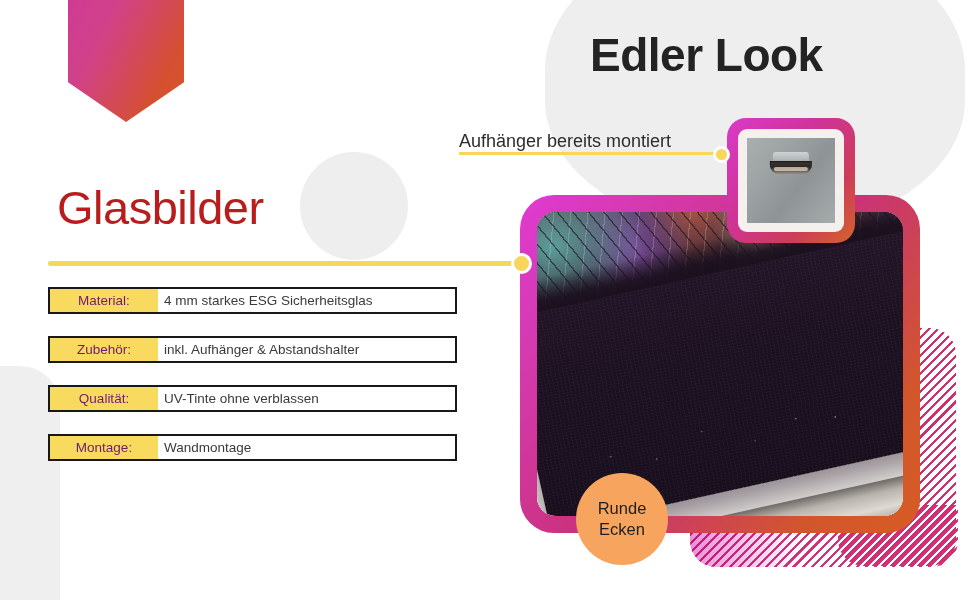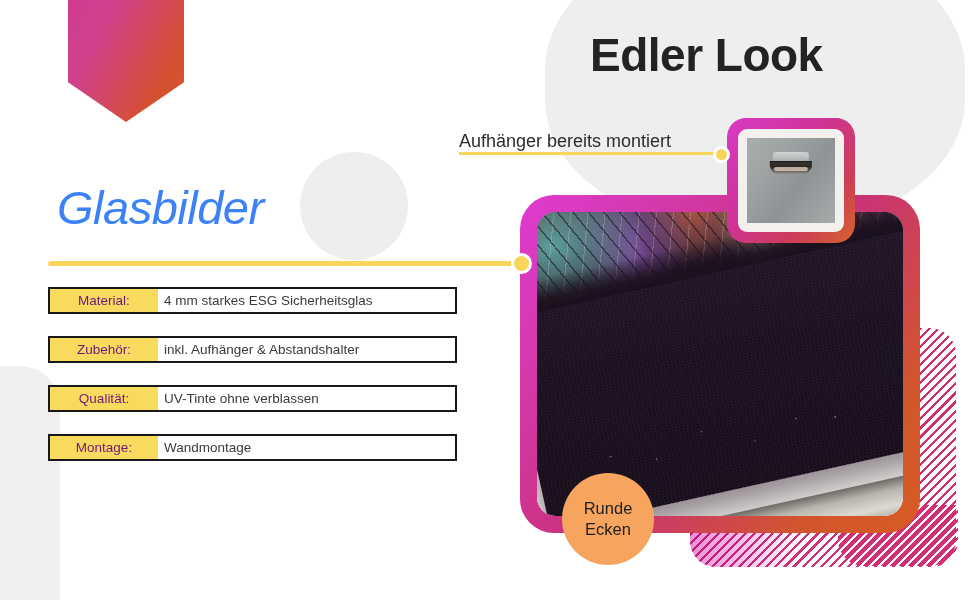--- a/index.html
+++ b/index.html
@@ -63,25 +63,24 @@
     color: #232323;
     letter-spacing: -0.5px;
     z-index: 3;
     white-space: nowrap;
   }
   .heading-main {
     position: absolute;
     left: 57px; top: 180px;
     font-size: 47px;
     font-weight: 400;
-    color: #3b82f6;
+    color: #b91c1c;
     letter-spacing: -0.5px;
     z-index: 3;
     white-space: nowrap;
-    font-style: italic;
   }
 
   
   .divider-line {
     position: absolute;
     left: 48px; top: 261px;
     width: 470px; height: 5px;
     background: #f8d65c;
     border-radius: 3px;
     z-index: 3;
@@ -355,21 +354,21 @@
     position: absolute;
     left: 10%; top: 66%;
     width: 80%; height: 16%;
     background: rgba(228,214,196,0.75);
     border-radius: 2px;
   }
 
   
   .badge-round {
     position: absolute;
-    left: 562px; top: 473px;
+    left: 576px; top: 473px;
     width: 92px; height: 92px;
     border-radius: 50%;
     background: #f6a45e;
     z-index: 9;
     display: flex;
     flex-direction: column;
     align-items: center;
     justify-content: center;
     line-height: 1.28;
   }

